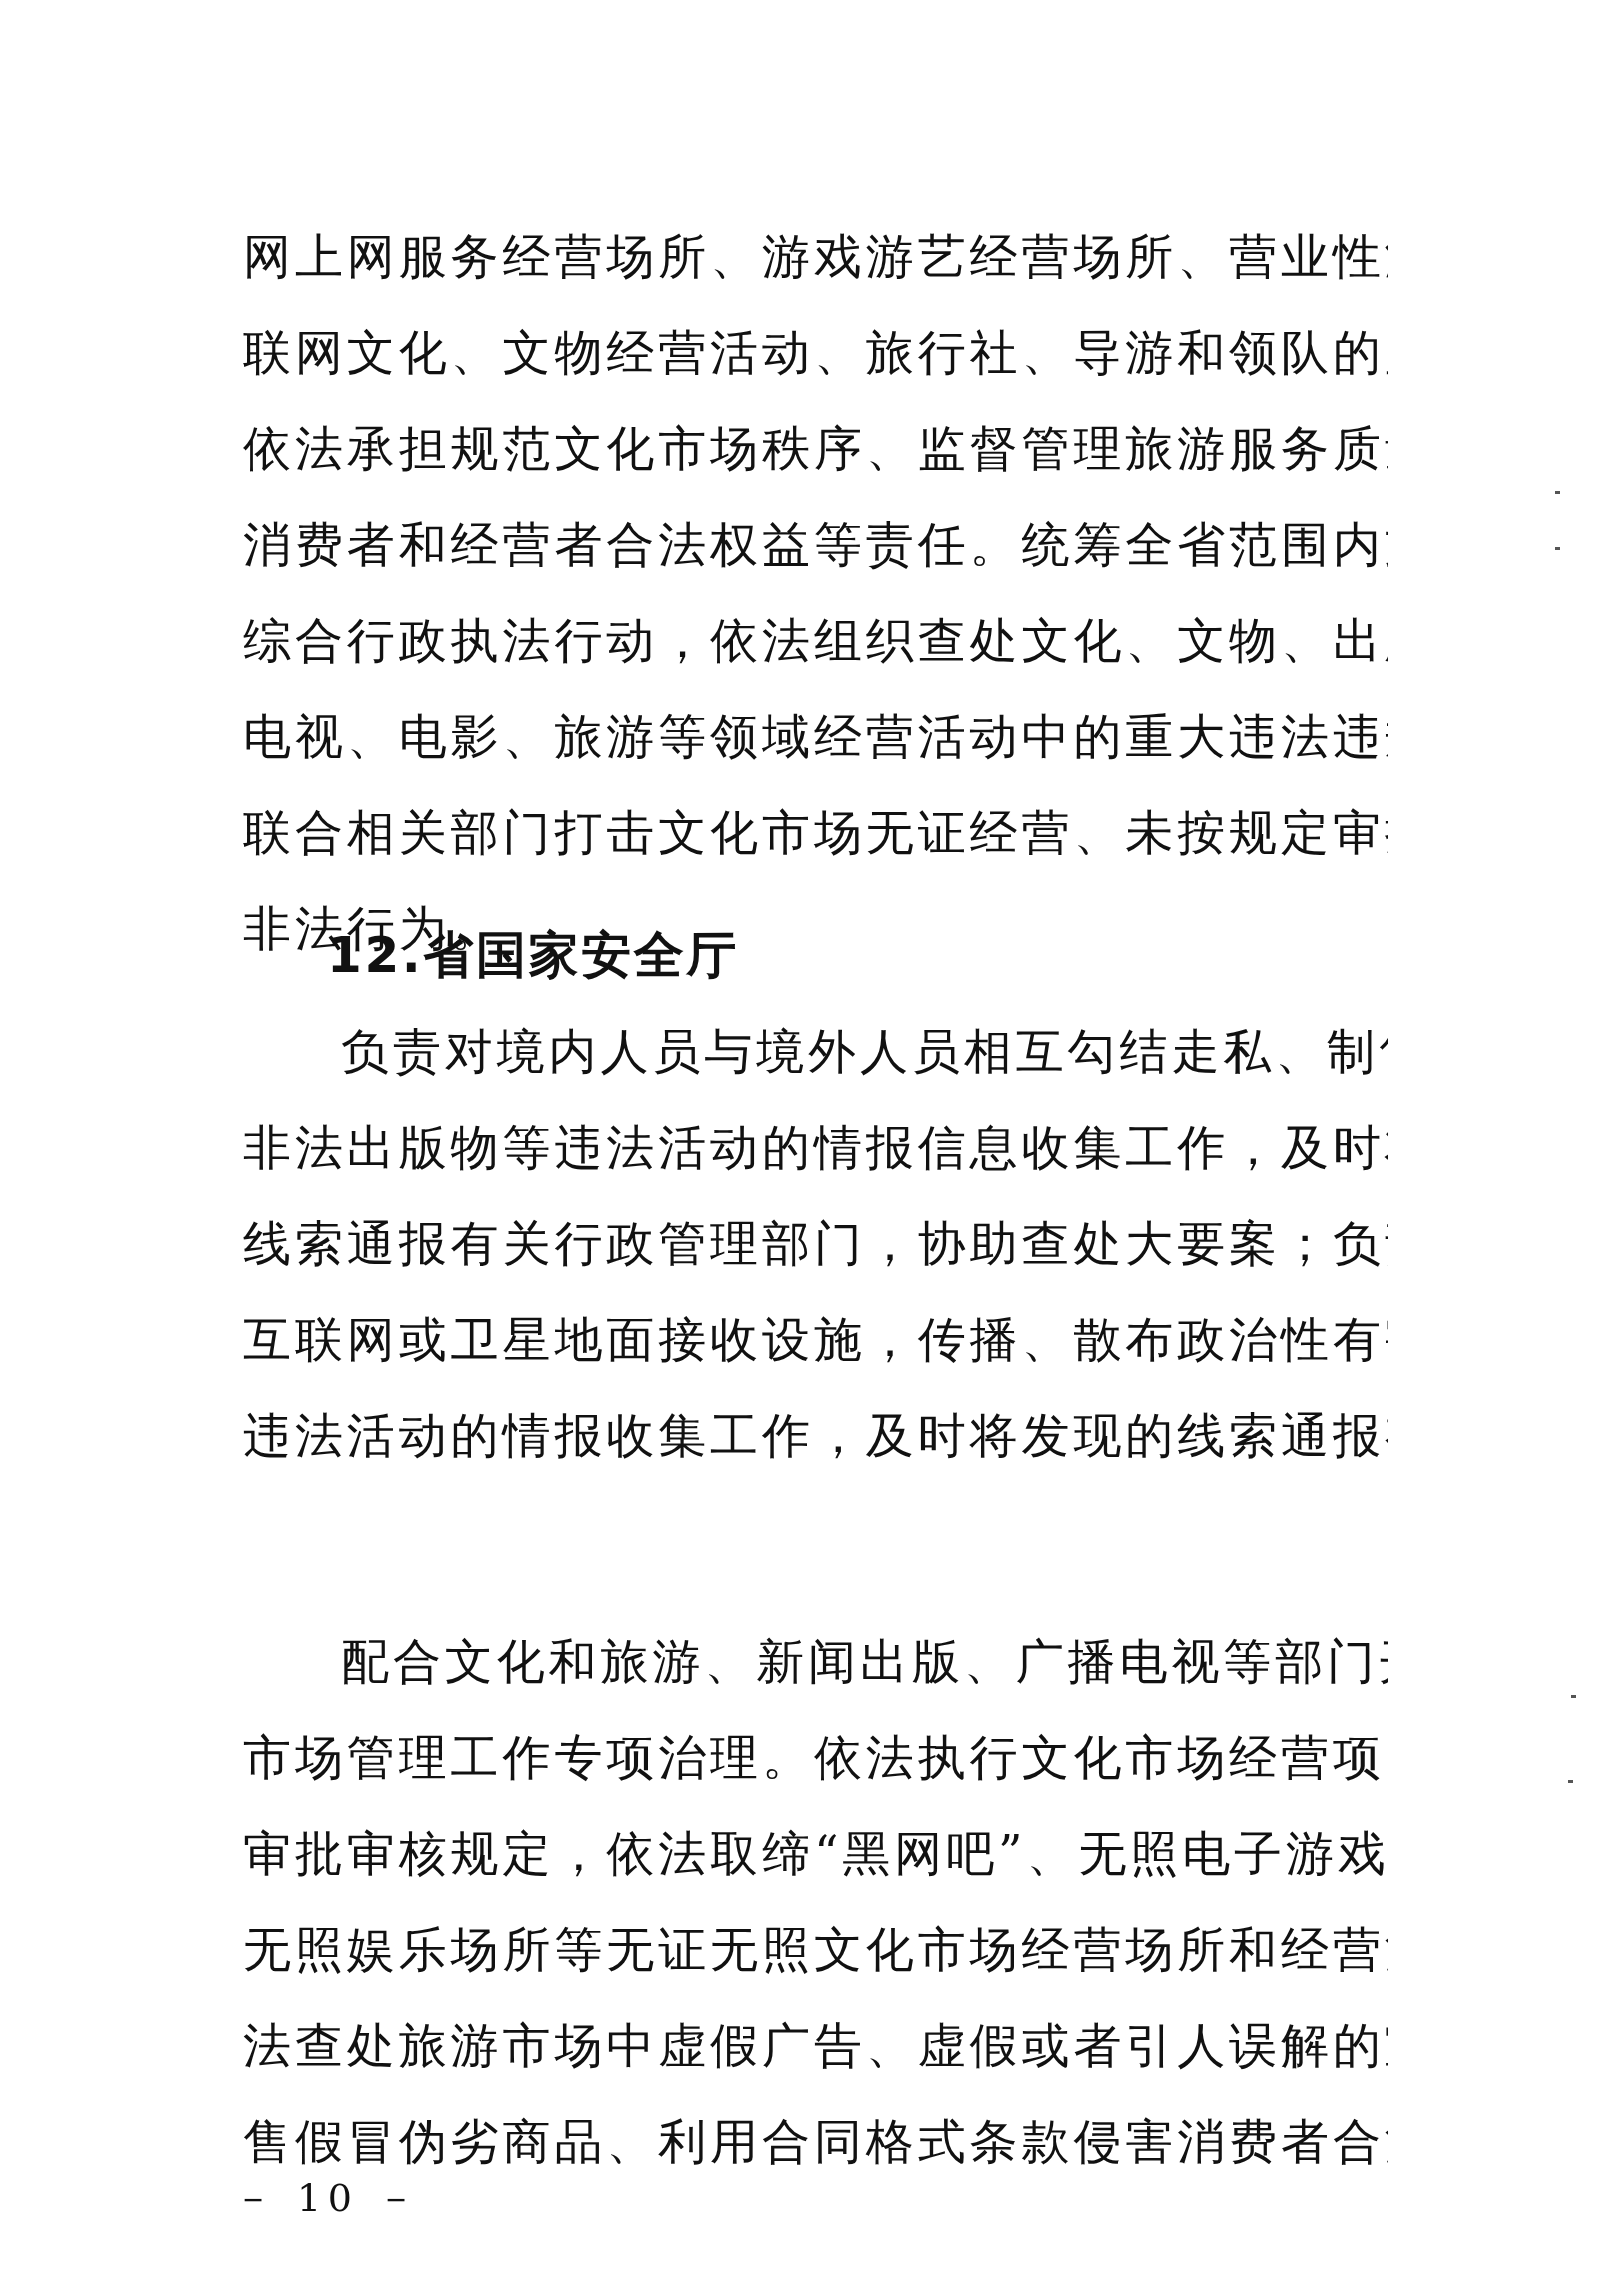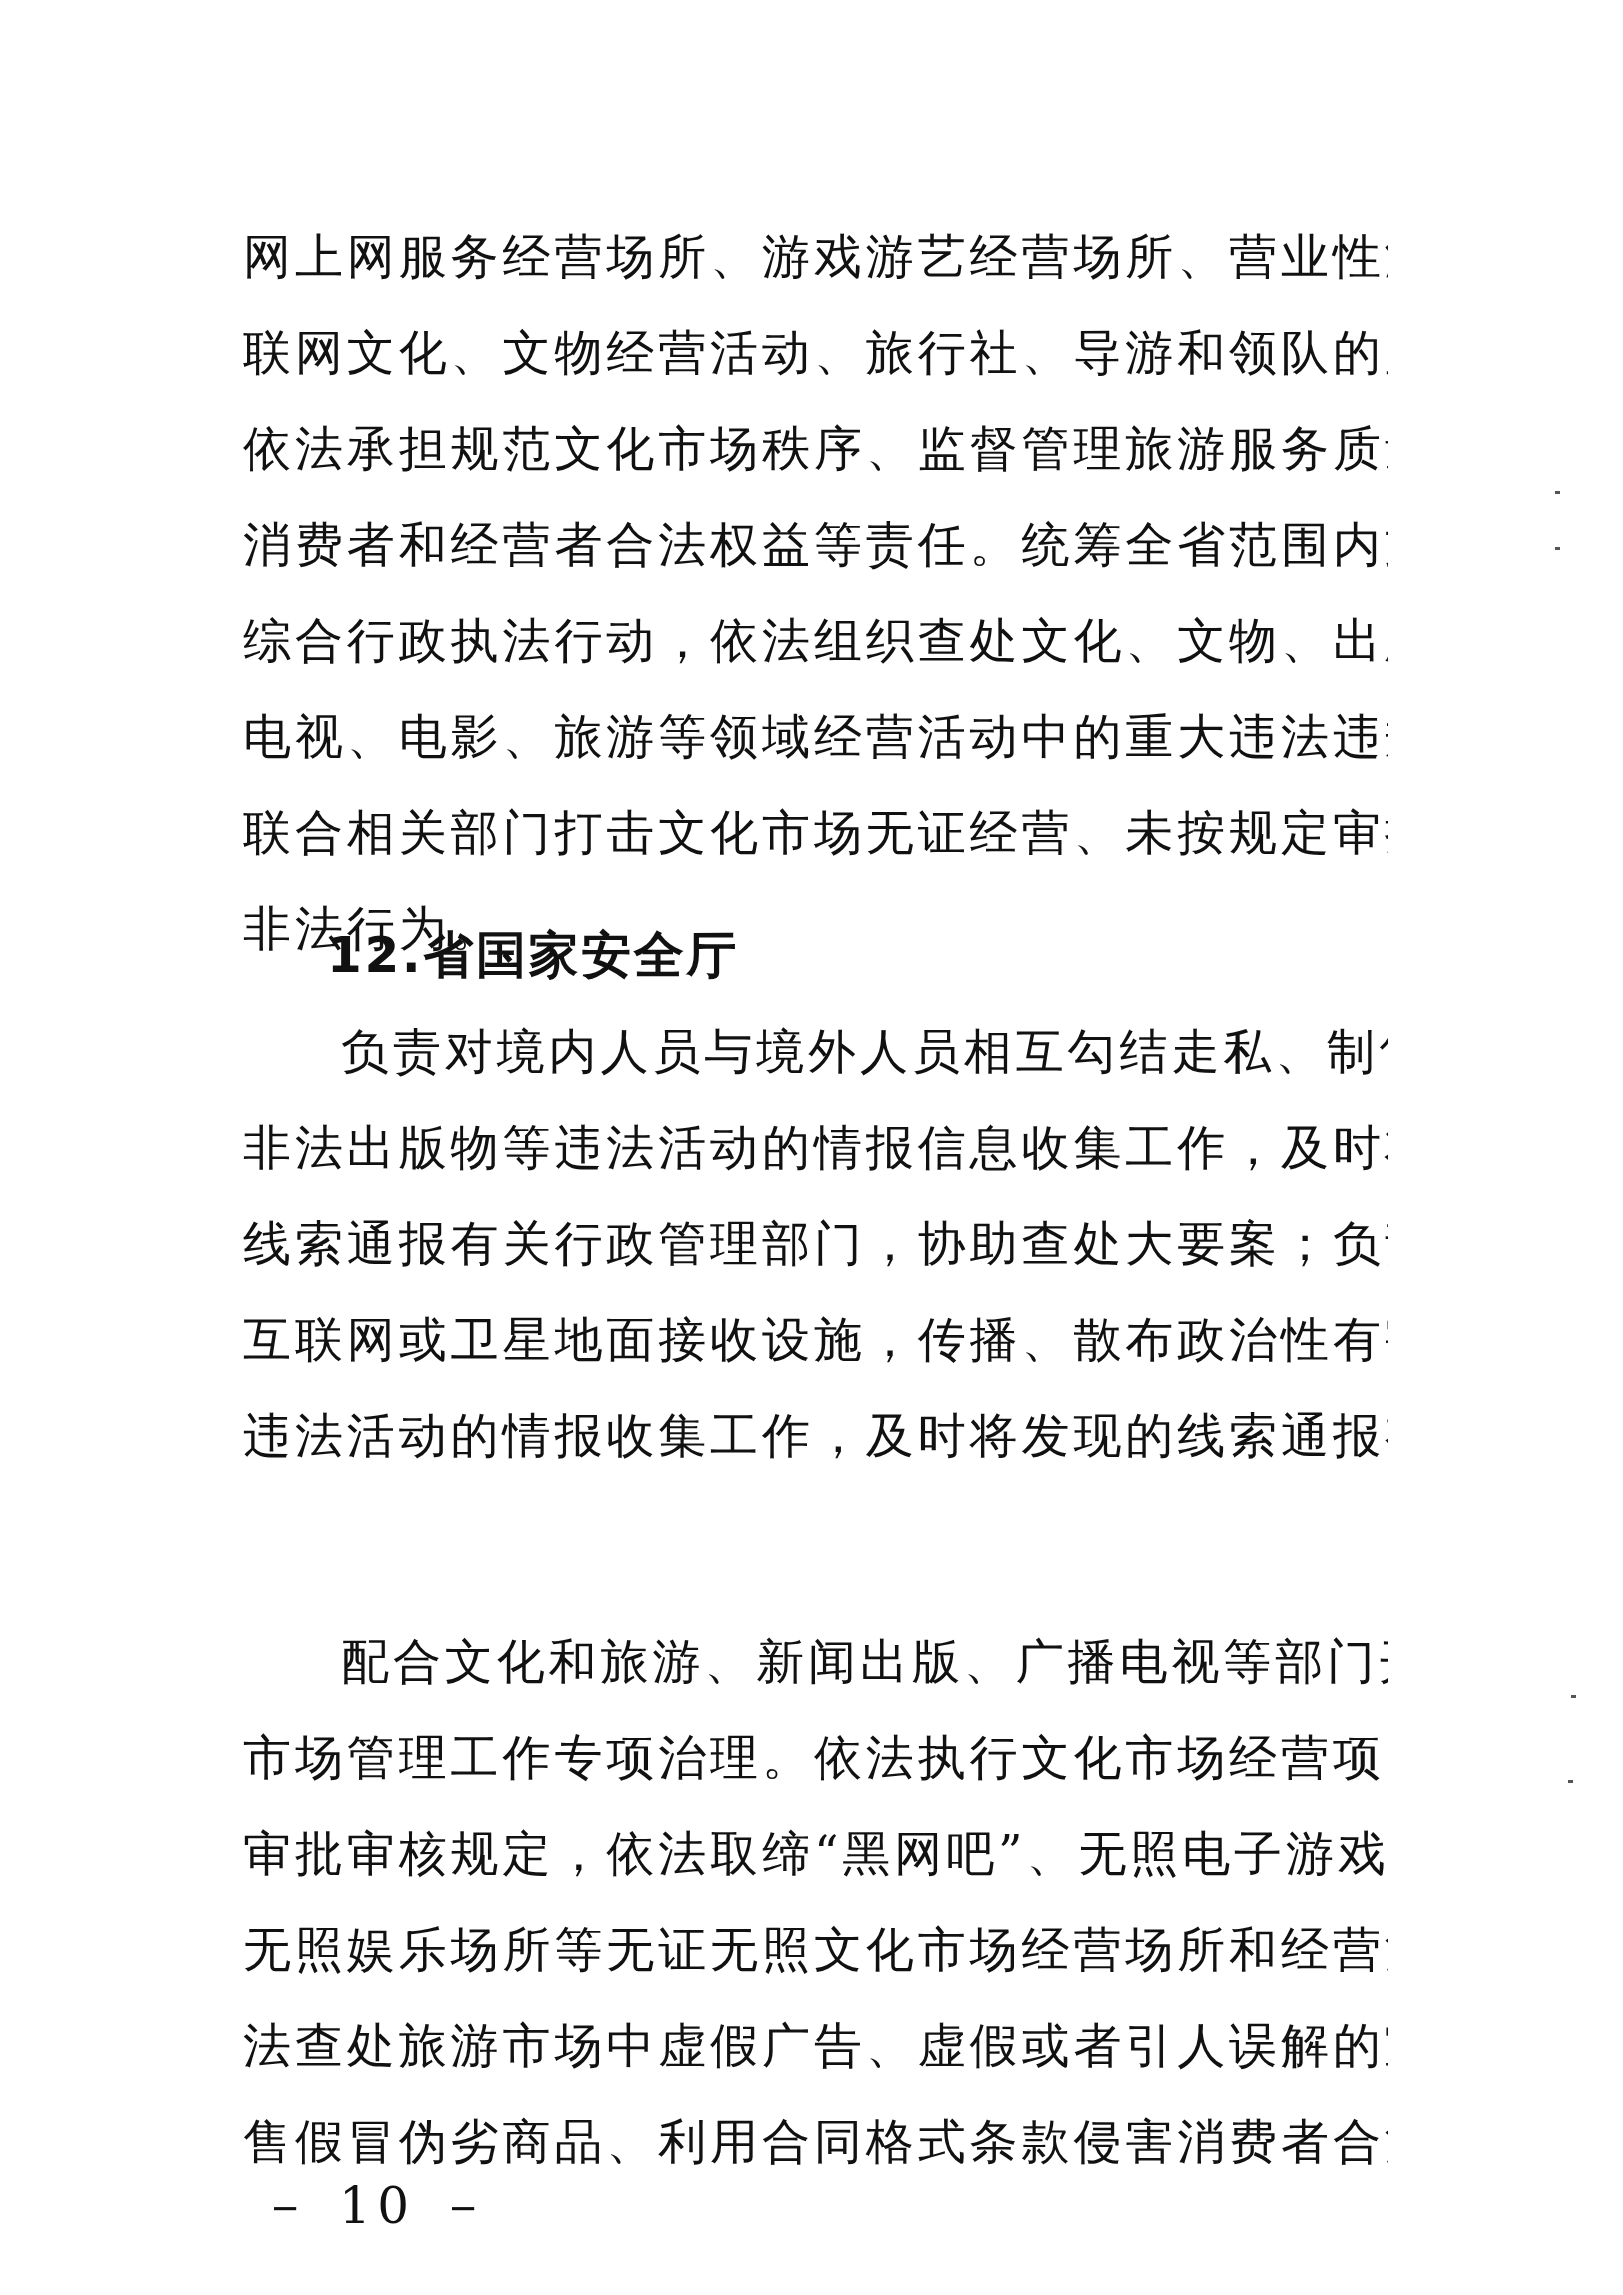--- a/index.html
+++ b/index.html
@@ -15,21 +15,21 @@
       text-align: justify; text-align-last: justify;
     }
     .line { display: block; height: 96px; white-space: nowrap; overflow: hidden; }
     .line.last { text-align-last: left; }
     .heading {
       position: absolute; left: 327px; font-size: 50px; font-weight: bold;
       font-family: "DejaVu Sans", "Liberation Sans", sans-serif; letter-spacing: 2.6px;
       line-height: 96px;
     }
     .page-number {
-      position: absolute; left: 260px; top: 2173px; font-size: 50px; letter-spacing: 6.5px;
+      position: absolute; left: 234px; top: 2173px; font-size: 38px; letter-spacing: 6.5px;
     }
     .mark { position: absolute; width: 5.2px; height: 2.6px; background: #555; }
   </style>
 </head>
 <body>
 
 <div class="page">
 
   <div class="body-text" style="top:208px;">
     <span class="line">网上网服务经营场所、游戏游艺经营场所、营业性演出、互</span>

